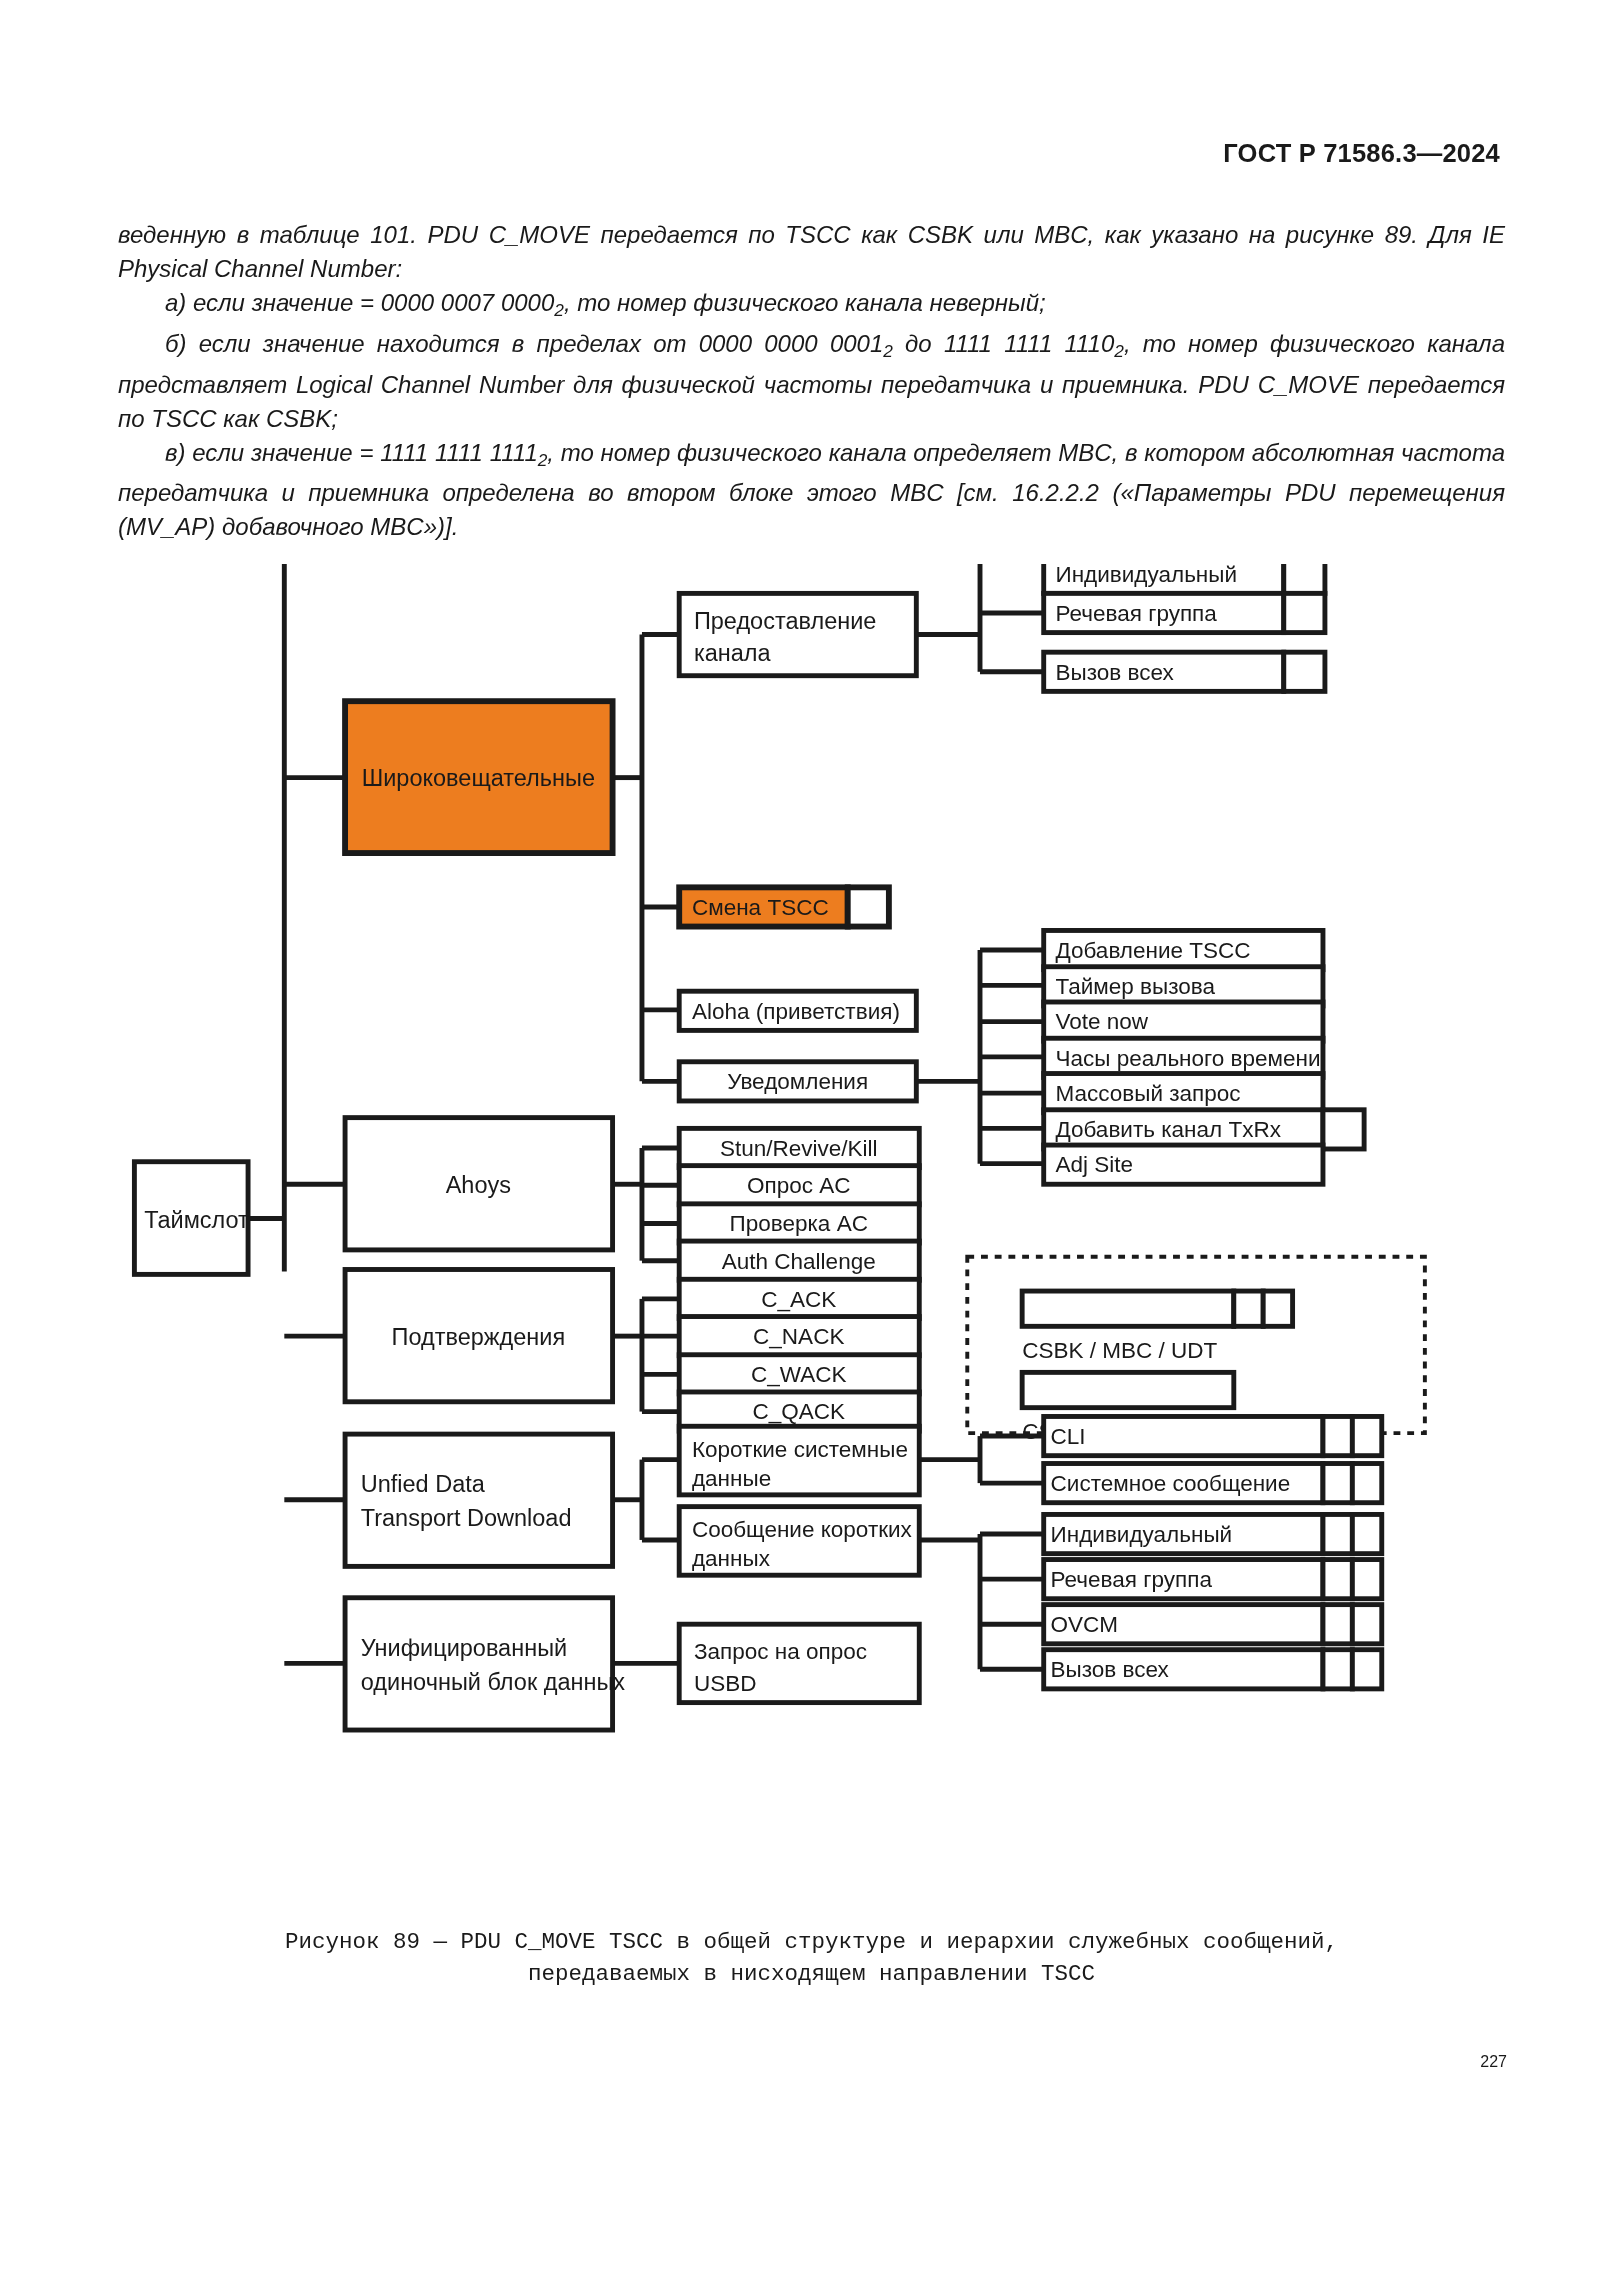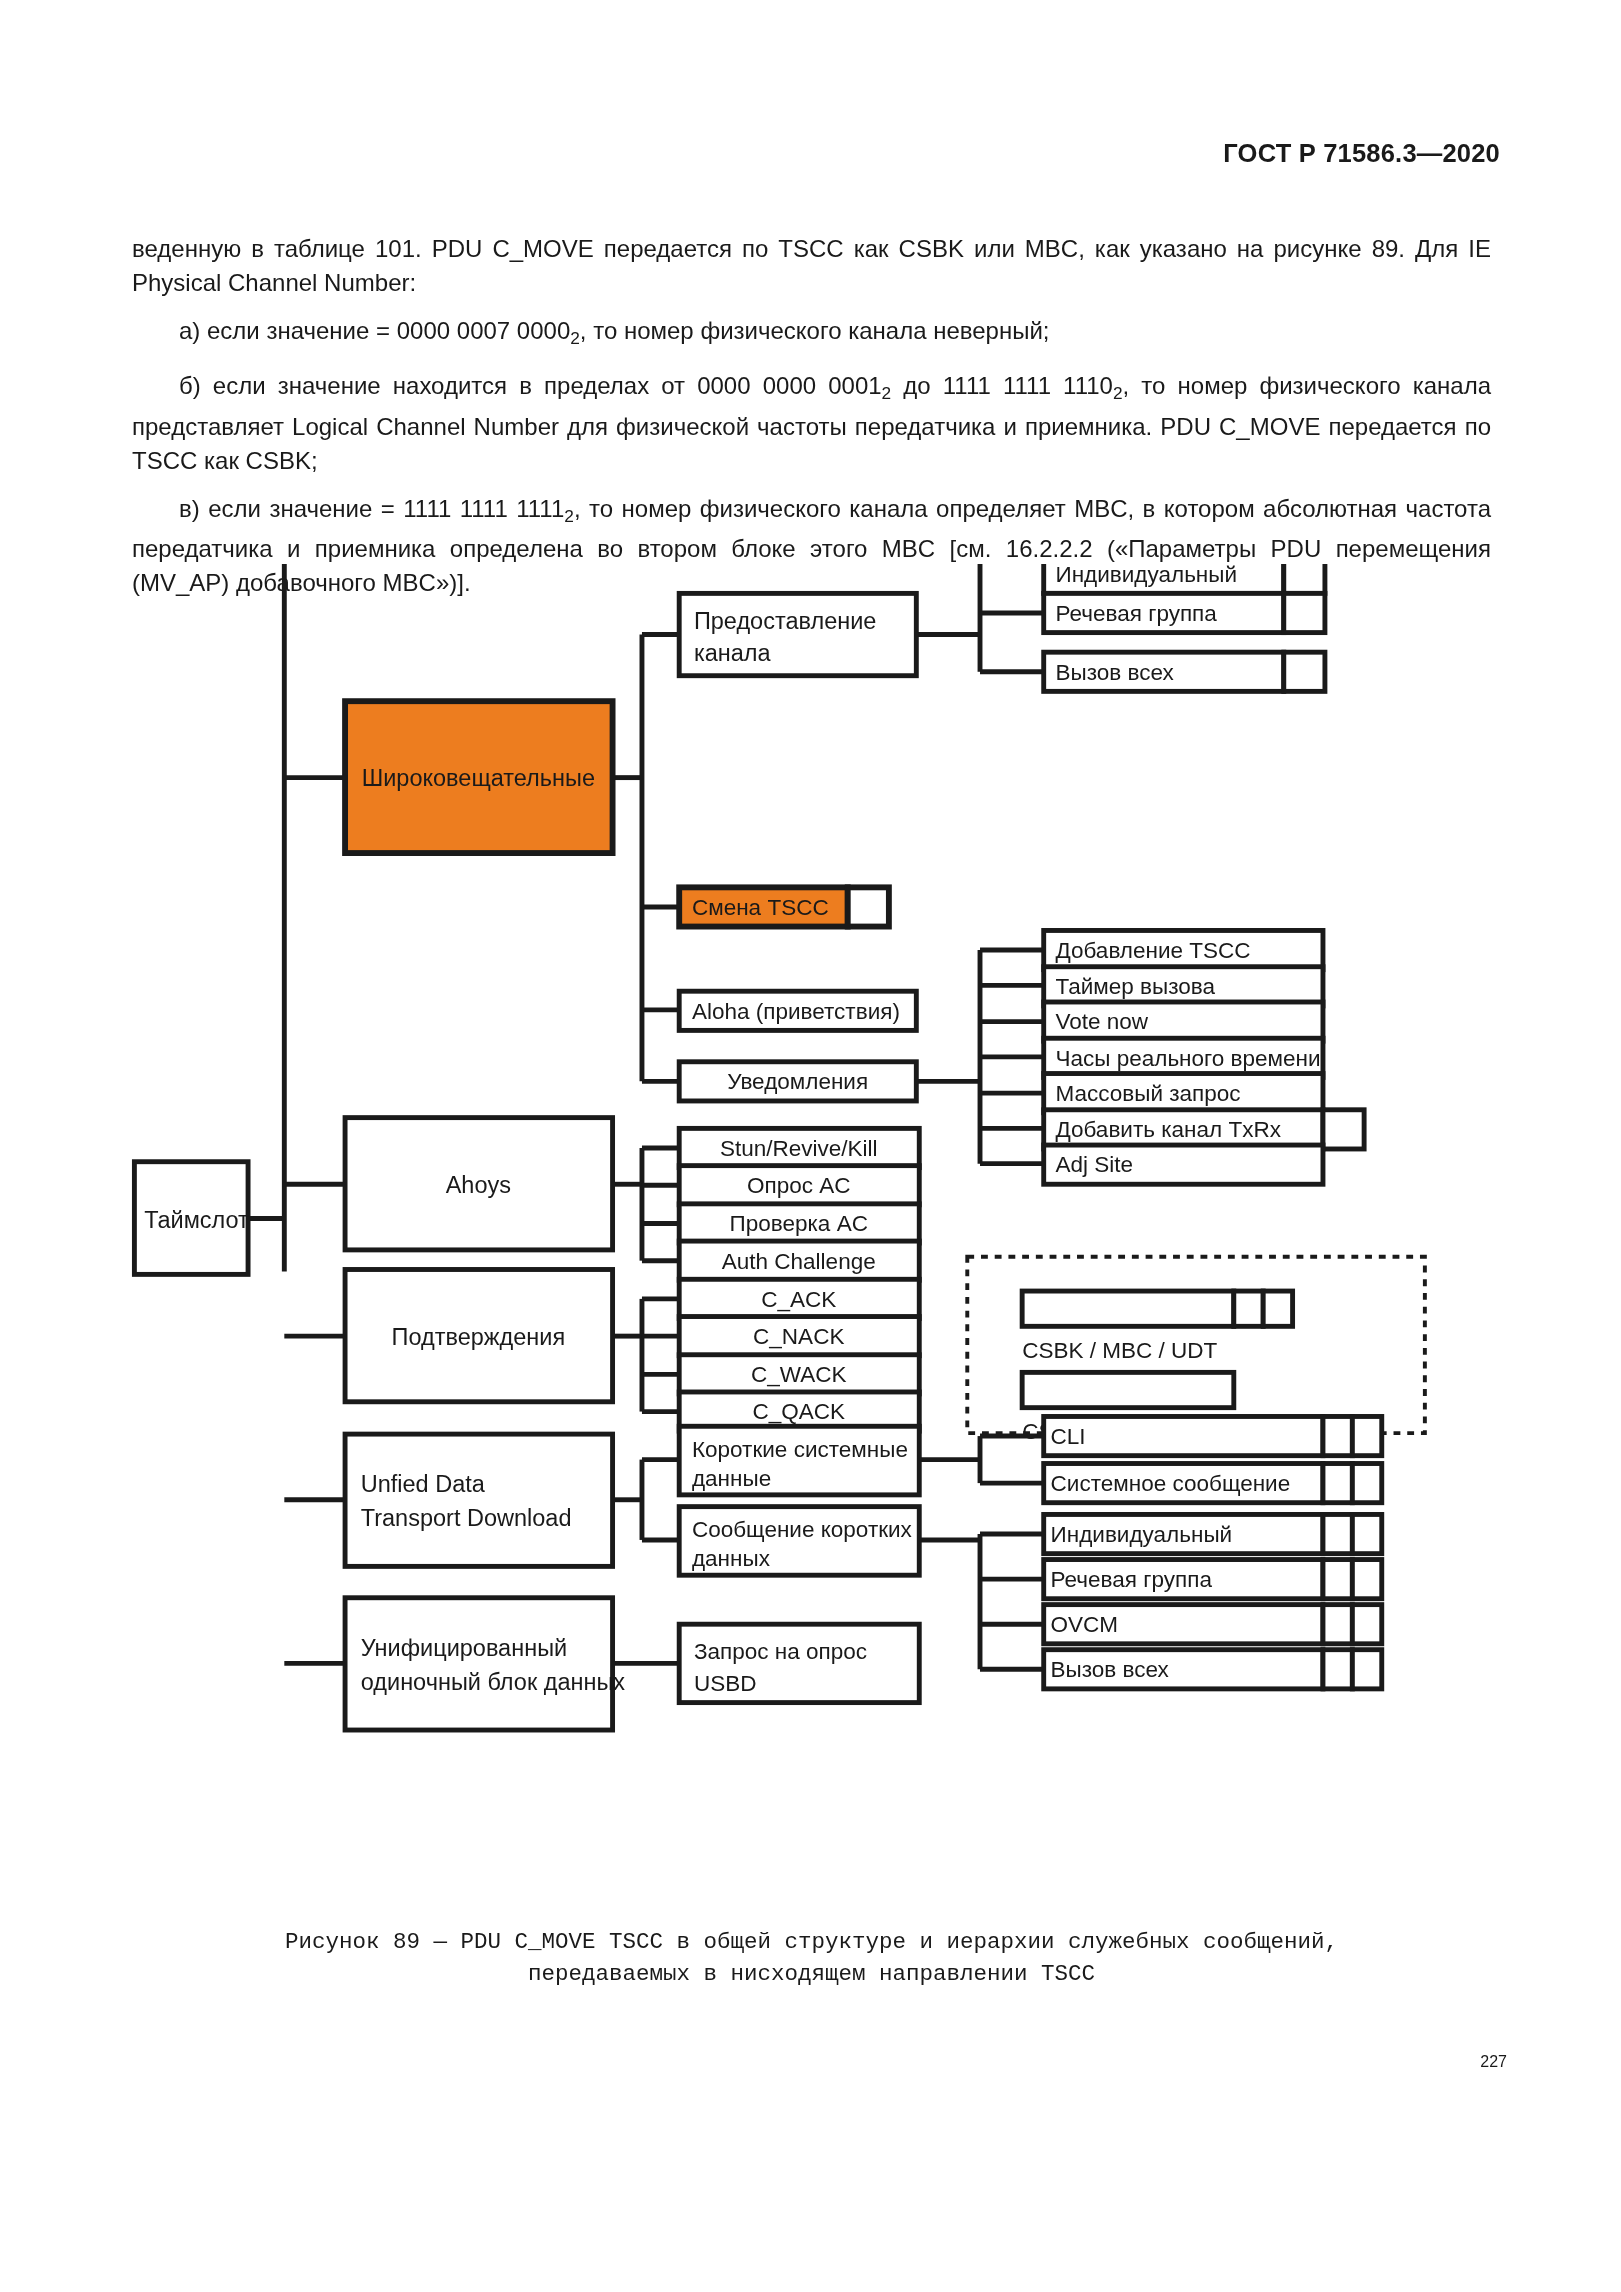--- a/index.html
+++ b/index.html
@@ -16,21 +16,21 @@
     position:absolute;top:139px;right:121px;
     font-size:25.5px;font-weight:700;letter-spacing:0.2px;
     white-space:nowrap;
   }
 
   
   .body-text{
     position:absolute;left:118px;top:218px;width:1387px;
     font-size:24px;line-height:34px;text-align:justify;
   }
-  .body-text p{margin:14px;}
+  .body-text p{margin:0;font-style:italic;}
   .body-text p.ind{text-indent:47px;}
   sub{font-size:.72em;vertical-align:-0.28em;}
 
   
   .figure{position:absolute;left:0px;top:564px;width:1621px;height:1362px;}
   .figure svg{display:block;}
 
   .caption{
     position:absolute;left:118px;top:1926px;width:1387px;
     font-size:22.5px;line-height:32px;text-align:center;font-family:Liberation Mono, monospace;
@@ -45,21 +45,21 @@
   .bx{fill:#ffffff;stroke:#1a1a1a;}
   .bx-or{stroke:#1a1a1a;}
   .ln{stroke:#1a1a1a;fill:none;}
   .lgd{fill:none;stroke:#1a1a1a;stroke-width:4;stroke-dasharray:7 7;}
 </style>
 </head>
 <body>
 
 <div class="page">
 
-  <div class="doc-header">ГОСТ Р 71586.3—2020</div>
+  <div class="doc-header">ГОСТ Р 71586.3—2024</div>
 
   <div class="body-text">
     <p>веденную в таблице 101. PDU C_MOVE передается по TSCC как CSBK или MBC, как указано на рисунке 89. Для IE Physical Channel Number:</p>
     <p class="ind">
       <span>а)  если значение = 0000 0007 0000</span><sub>2</sub><span>, то номер физического канала неверный;</span>
     </p>
     <p class="ind">
       <span>б)  если значение находится в пределах от 0000 0000 0001</span><sub>2</sub><span> до 1111 1111 1110</span><sub>2</sub><span>, то номер физического канала представляет Logical Channel Number для физической частоты передатчика и приемника. PDU C_MOVE передается по TSCC как CSBK;</span>
     </p>
     <p class="ind">

